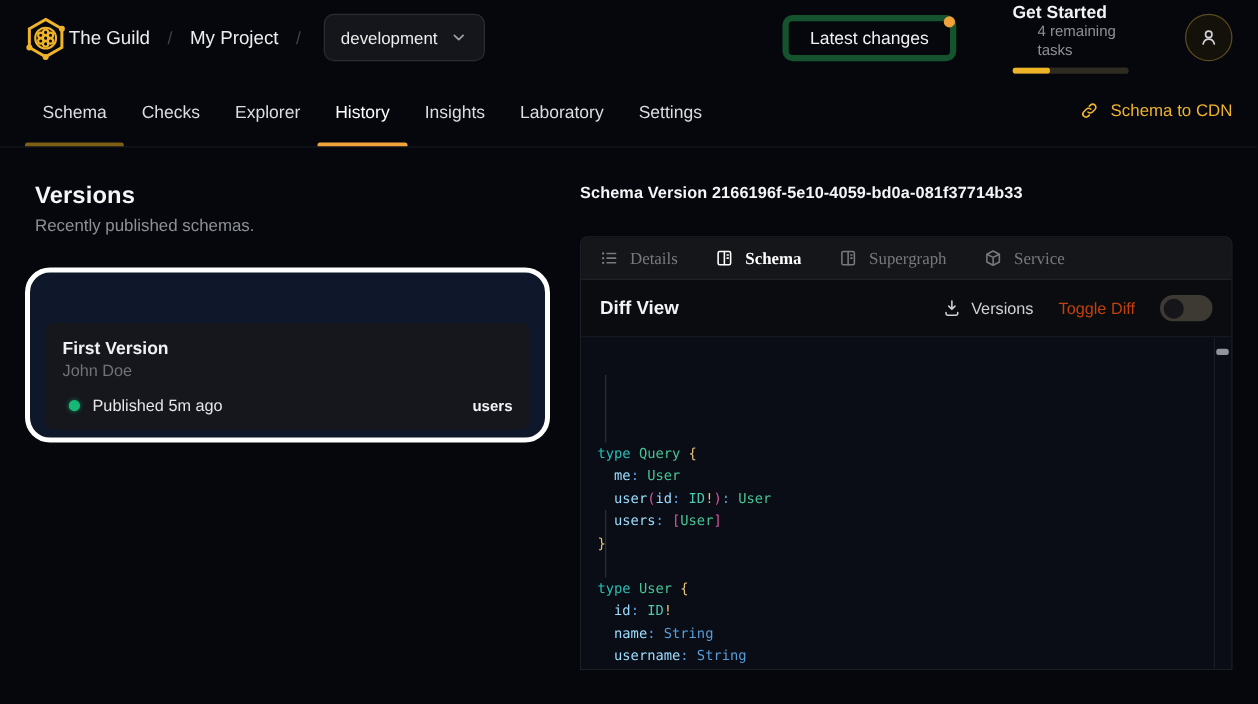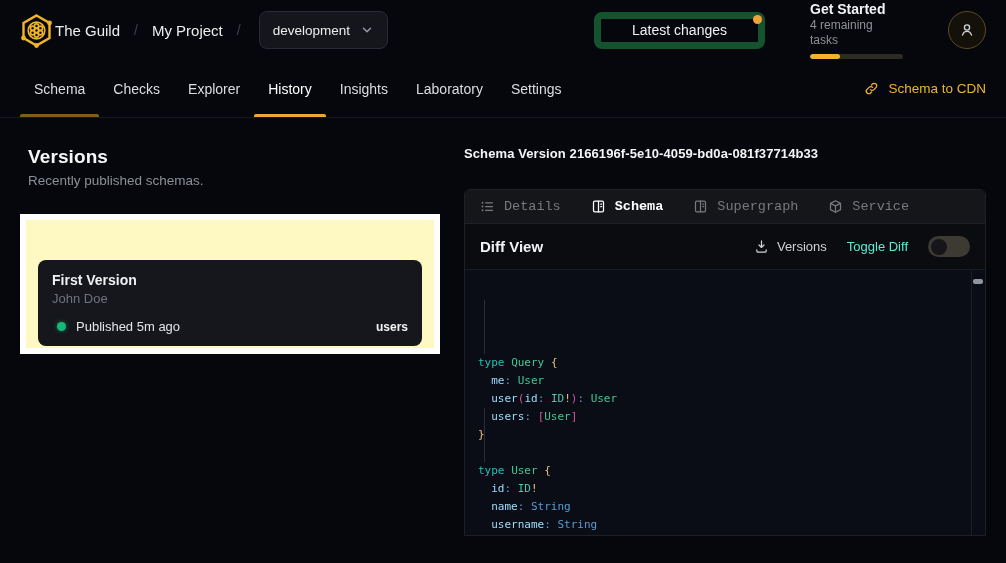--- a/index.html
+++ b/index.html
@@ -20,28 +20,28 @@
   .crumb-sep { color:#3d424b; font-size:14px; }
   .target-select {
     display:flex; align-items:center; gap:10px;
     background:#14161c; border:1px solid #282c34; border-radius:8px;
     height:38px; padding:0 13px; color:#eceded; font-size:13.5px;
     font-family:"Liberation Sans", sans-serif; cursor:pointer; margin-left:4px;
   }
   .chev { color:#9aa0a6; }
   .topbar-right { margin-left:auto; display:flex; align-items:center; gap:45px; }
   .latest-btn {
-    position:relative; background:transparent; border:7px solid #14532d; border-radius:8px;
-    height:37px; padding:0 31px; color:#f0f1f2; font-size:14px;
+    position:relative; background:transparent; border:5px solid #14532d; border-radius:8px;
+    height:37px; padding:0 17px; color:#f0f1f2; font-size:14px;
     font-family:"Liberation Sans", sans-serif; cursor:pointer;
   }
   .notif-dot { position:absolute; top:-4px; right:-4px; width:9px; height:9px; border-radius:50%; background:#f0a13a; }
   .get-started { width:93px; }
   .gs-title { font-size:14px; font-weight:700; color:#f2f3f4; line-height:17px; }
-  .gs-sub { font-size:12px; color:#8d9196; line-height:15px; }
+  .gs-sub { font-size:12px; color:#8d9196; line-height:15px;margin-left:20px; }
   .gs-track { margin-top:6px; height:5px; border-radius:3px; background:#2e2b22; overflow:hidden; }
   .gs-fill { height:100%; border-radius:3px; background:#f0b429; }
   .avatar {
     width:38px; height:38px; border-radius:50%; background:#14110a;
     border:1.5px solid #5c4b20; display:flex; align-items:center; justify-content:center; cursor:pointer;
   }
 
   
   .nav-row { height:58px; display:flex; align-items:stretch; border-bottom:1px solid #15181e; padding:0 20px; }
   .nav-tabs { display:flex; }
@@ -59,43 +59,43 @@
   .main { display:flex; padding:28px 20px 0 20px; }
   .col-left { width:420px; flex:0 0 auto; }
   .col-left h2, .col-right h2 { font-size:19px; font-weight:700; color:#f4f5f6; letter-spacing:.1px; }
   .col-left .head { padding-left:8px; }
   .subtitle { margin-top:5px; font-size:13.5px; color:#8d9196; }
   .col-right { flex:1; margin-left:24px; min-width:0; }
   .col-right h2 { font-size:13px; }
 
   
   .versions-card {
-    margin-top:26px; background:#fef9c3; border:6px solid #ffffff; border-radius:0;
+    margin-top:26px; background:#0f172a; border:4px solid #ffffff; border-radius:20px;
     padding:40px 12px 12px 12px; height:140px;
   }
   .version-item { background:#15171c; border-radius:8px; padding:12px 14px; cursor:pointer; }
   .v-name { font-size:14px; font-weight:700; color:#f0f1f2; }
   .v-author { margin-top:3px; font-size:13px; color:#6f7379; }
   .v-meta { margin-top:13px; display:flex; align-items:center; }
   .v-dot { width:9px; height:9px; border-radius:50%; background:#17b877; margin:0 10px 0 5px; box-shadow:0 0 4px rgba(23,184,119,.6); }
   .v-status { font-size:13px; color:#e4e5e7; }
   .v-service { margin-left:auto; font-size:12px; font-weight:700; color:#f2f3f4; }
 
   
   .panel { margin-top:28px; border:1px solid #1d2026; border-radius:6px 6px 0 0; overflow:hidden; }
   .panel-tabs { background:#15161a; height:34px; display:flex; align-items:center; gap:30px; padding:0 15px; border-bottom:1px solid #1e2127; }
-  .ptab { display:flex; align-items:center; gap:9px; font-size:13.5px; color:#77797e; cursor:pointer; background:none; border:none; font-family:Liberation Mono, monospace; padding:0; }
+  .ptab { display:flex; align-items:center; gap:9px; font-size:13.5px; color:#77797e; cursor:pointer; background:none; border:none; font-family:Liberation Serif, serif; padding:0; }
   .ptab.active { color:#ffffff; font-weight:600; }
   .ptab svg { stroke:currentColor; }
 
   .diff-header { background:#0a0c10; height:46px; display:flex; align-items:center; padding:0 15px; border-bottom:1px solid #1a1d23; }
   .diff-title { font-size:15px; font-weight:700; color:#f2f3f4; }
   .diff-actions { margin-left:auto; display:flex; align-items:center; gap:20px; }
   .download-btn { display:flex; align-items:center; gap:8px; background:none; border:none; color:#cfd1d4; font-size:13px; font-family:"Liberation Sans", sans-serif; cursor:pointer; }
-  .toggle-label { font-size:13px; color:#5eead4; }
+  .toggle-label { font-size:13px; color:#c2410c; }
   .switch { width:42px; height:21px; border-radius:11px; background:#3d3a34; border:none; position:relative; cursor:pointer; }
   .switch .knob { position:absolute; left:3px; top:2.5px; width:16px; height:16px; border-radius:50%; background:#15151a; }
 
   
   .code {
     position:relative; background:#0a0d15; height:265px; overflow:hidden;
     font-family:"DejaVu Sans Mono", monospace; font-size:11px; line-height:18px;
     padding:12px 16px 12px 13px; white-space:pre; cursor:text;
   }
   .code-line { height:18px; }

